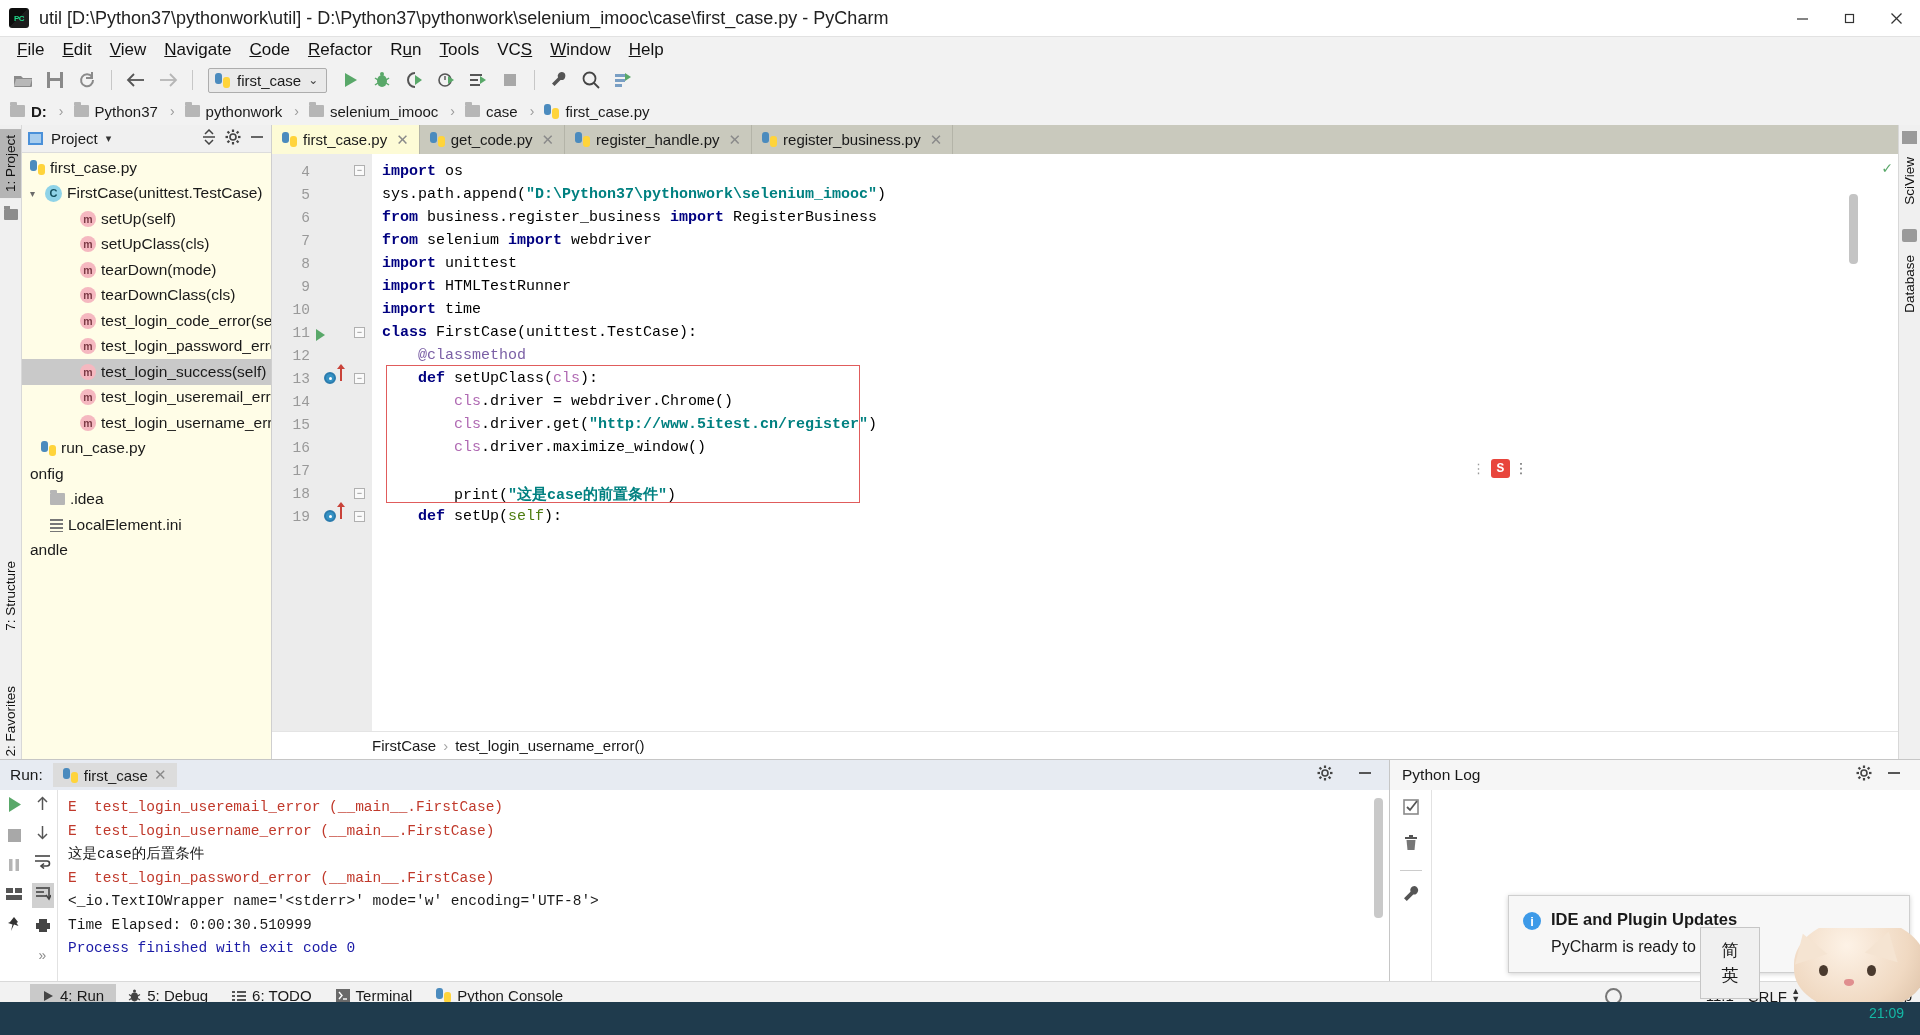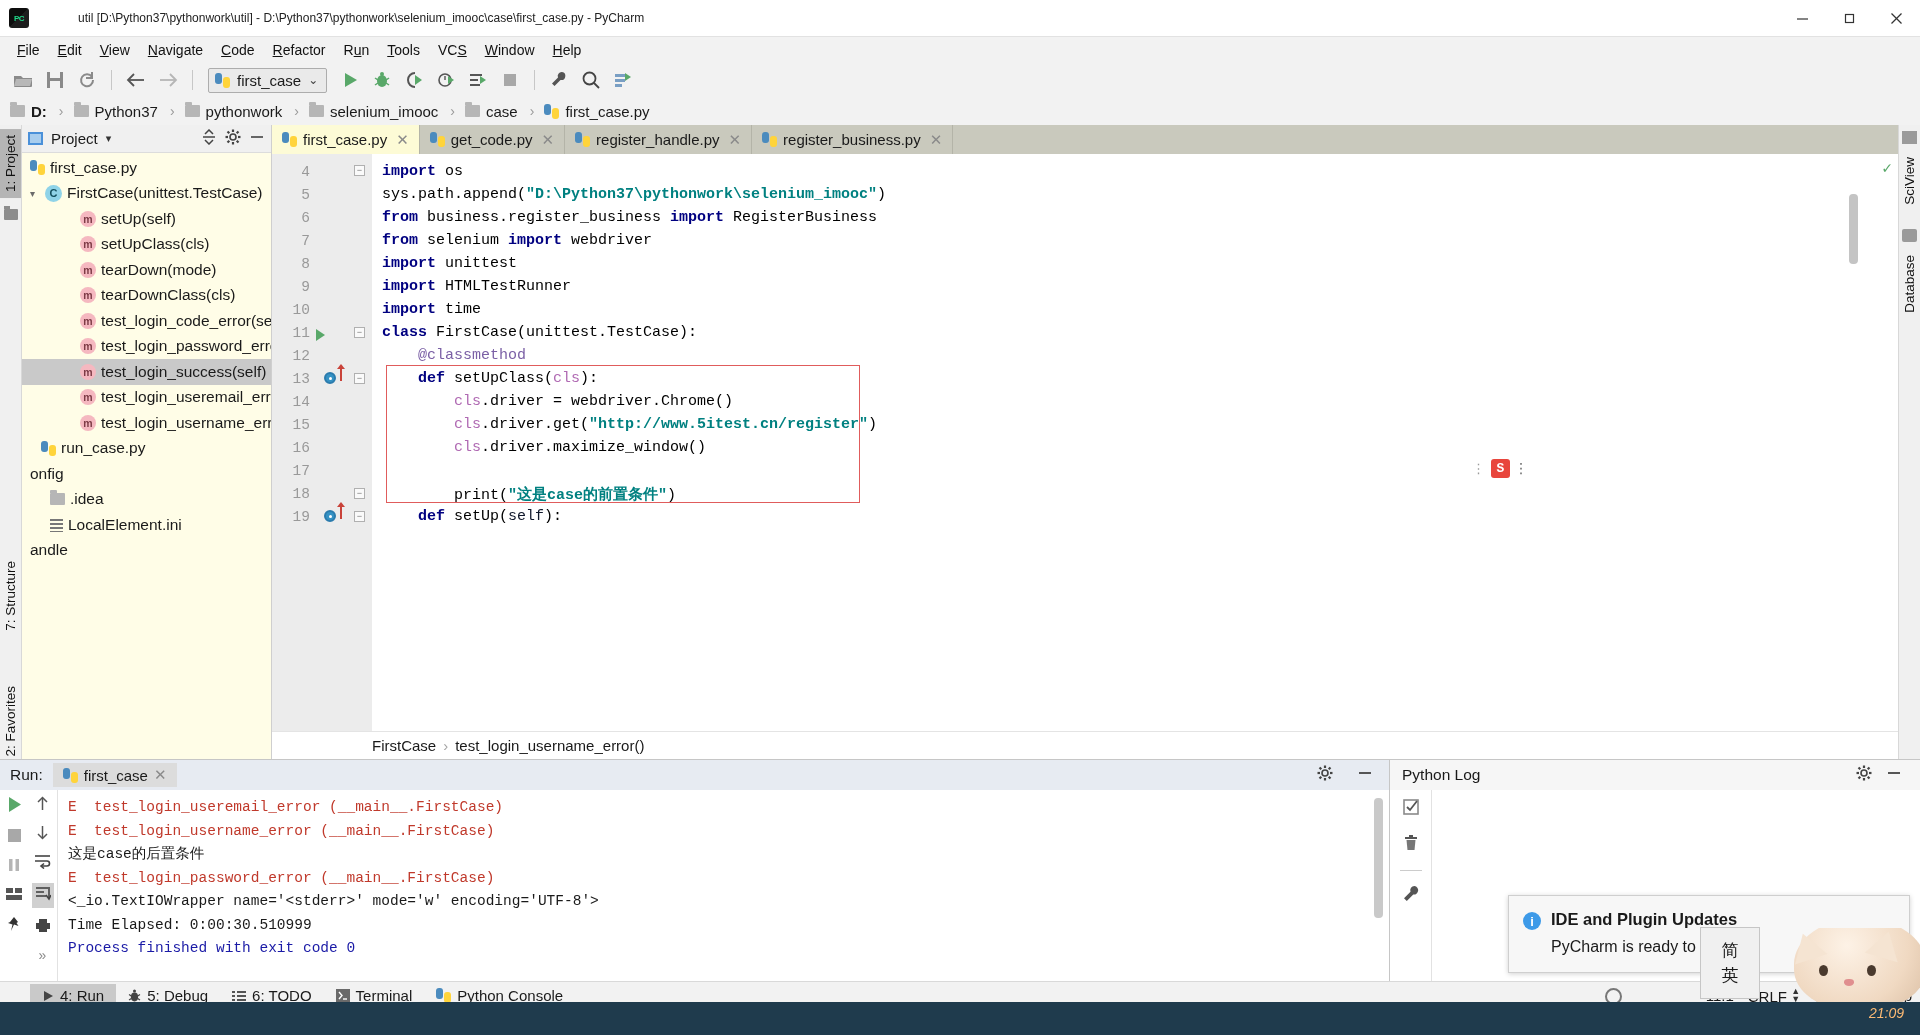--- a/index.html
+++ b/index.html
@@ -17,28 +17,28 @@
   .titlebar{
     height:37px; background:#ffffff; display:flex; align-items:center;
     border-bottom:1px solid #e2e2e2; flex:0 0 37px; position:relative;
   }
   .titlebar .pc-logo{
     width:20px;height:20px;margin-left:9px;margin-right:10px;border-radius:3px;
     background:linear-gradient(135deg,#0d0d0d 0 50%, #1d1d1d 50% 100%);
     color:#21d789; font-size:8px; font-weight:bold; display:flex;align-items:center;justify-content:center;
     letter-spacing:-.5px;
   }
-  .titlebar .title{ font-size:12px; color:#222;margin-left:39px; }
+  .titlebar .title{ font-size:18px; color:#222; }
   .win-btns{ position:absolute; right:0; top:0; height:37px; display:flex; }
   .win-btn{ width:47px; height:37px; display:flex;align-items:center;justify-content:center; color:#3a3a3a; }
   .win-btn svg{ display:block; }
 
   
   .menubar{ height:26px; background:#f2f2f2; display:flex; align-items:center; padding-left:8px; flex:0 0 26px; }
-  .menu-item{ padding:2px 9px; font-size:14px; color:#111; cursor:default; }
+  .menu-item{ padding:2px 9px; font-size:17px; color:#111; cursor:default; }
   .menu-item u{ text-decoration:underline; }
 
   
   .toolbar{ height:34px; background:#f2f2f2; display:flex; align-items:center; padding-left:8px; gap:2px; flex:0 0 34px;}
   .tb-btn{ width:30px; height:28px; display:flex; align-items:center; justify-content:center; }
   .tb-sep{ width:1px;height:20px;background:#c7c7c7;margin:0 7px; }
   .runcfg{
     display:flex; align-items:center; gap:7px; height:25px;
     border:1px solid #adadad; background:#eaeaea; padding:0 8px 0 6px; margin:0 6px; border-radius:2px;
   }
@@ -97,21 +97,21 @@
   .etab .x{ color:#8a8a8a; font-size:15px; margin-left:3px; }
   .editor-wrap{ flex:1 1 auto; display:flex; position:relative; min-height:0; background:#fff;}
   .gutter{ width:100px; background:#ececec; flex:0 0 100px; position:relative; }
   .lnum{ position:absolute; right:62px; font-size:14.5px; color:#999; font-family:"Liberation Mono", monospace; }
   .code{ flex:1 1 auto; position:relative; font-family:"Liberation Mono", monospace; font-size:15px; color:#000; overflow:hidden;}
   .cline{ position:absolute; left:10px; white-space:pre; }
   .kw{ color:#000080; font-weight:bold; }
   .str{ color:#008080; font-weight:bold; }
   .deco{ color:#7a5fa5; }
   .param{ color:#b06ab3; }
-  .selfkw{ color:#0f172a; }
+  .selfkw{ color:#4d7c0f; }
   .hlbox{ position:absolute; border:1px solid #e05c5c; background:transparent; pointer-events:none;}
   .foldmark{ position:absolute; width:11px;height:11px;border:1px solid #b0b0b0;background:#fafafa;color:#777;
              font-size:9px;line-height:9px;text-align:center;}
   .runarrow{ position:absolute; width:0;height:0;border-left:9px solid #59a869;border-top:6px solid transparent;border-bottom:6px solid transparent;}
   .bp-ico{ position:absolute; width:12px;height:12px;border-radius:50%;background:#3592c4;border:2px solid #2b7bad;}
   .bp-ico::after{content:"";position:absolute;left:3px;top:3px;width:3px;height:3px;border-radius:50%;background:#fff;}
   .redup{ position:absolute; width:2px; height:13px; background:#c9433a; }
   .redup::before{ content:""; position:absolute; top:-4px; left:-3px; border-left:4px solid transparent;border-right:4px solid transparent;border-bottom:5px solid #c9433a;}
   .editor-scrollbar{ position:absolute; right:2px; width:9px; background:#c4c4c4; border-radius:4px;}
   .ed-check{ position:absolute; right:6px; top:4px; color:#59a869; font-size:16px;font-weight:bold;}
@@ -159,21 +159,21 @@
   .notif .nbody a{ color:#2f6fbd; text-decoration:underline; }
 
   
   .statusbar{ height:28px; background:#f2f2f2; display:flex; align-items:center; flex:0 0 28px; border-top:1px solid #d9d9d9; position:relative;}
   .sb-tab{ display:flex; align-items:center; gap:6px; padding:3px 12px; font-size:15px; }
   .sb-tab.sel{ background:#c9c9c9; }
   .sb-right{ position:absolute; right:0; display:flex; align-items:center; gap:14px; padding-right:8px; font-size:15px;}
   .updown{ display:inline-block; font-size:9px; line-height:8px; color:#333; }
   .statusbar2{ height:26px; background:#f2f2f2; display:flex; align-items:center; padding-left:10px; flex:0 0 26px;}
   .osbar{ position:absolute; left:0; bottom:0; width:1920px; height:33px; background:#1f3b4d; }
-  .osbar .clock{ position:absolute; right:16px; top:4px; color:#fdba74; font-size:14px; text-align:right; line-height:14px;font-style:italic;}
+  .osbar .clock{ position:absolute; right:16px; top:4px; color:#14b8a6; font-size:14px; text-align:right; line-height:14px;}
   .ime{ position:absolute; right:160px; bottom:36px; width:60px; height:72px; background:#f0f0f0; border:1px solid #c6c6c6;
         display:flex; flex-direction:column; align-items:center; justify-content:center; gap:2px; font-size:17px;}
   .cat{ position:absolute; right:0; bottom:33px; width:152px; height:74px; overflow:hidden; }
   .cat-body{ position:absolute; right:-6px; bottom:-8px; width:132px;height:92px;border-radius:50% 50% 44% 44%;
              background:radial-gradient(circle at 40% 30%, #fdf2e6 0%, #f0d9c2 60%, #d9bda2 100%); }
   .cat-ear{ position:absolute; width:0;height:0;border-left:17px solid transparent;border-right:17px solid transparent;border-bottom:27px solid #f5e4d2;}
   .cat-eye{ position:absolute; width:9px;height:11px;border-radius:50%;background:#4a3a2e;}
   .cat-nose{ position:absolute; width:10px;height:7px;border-radius:50% 50% 60% 60%;background:#e08f8f;}
 
   .magnifier{ position:absolute; right:298px; bottom:4px; width:17px;height:17px;border:2px solid #777;border-radius:50%;}

